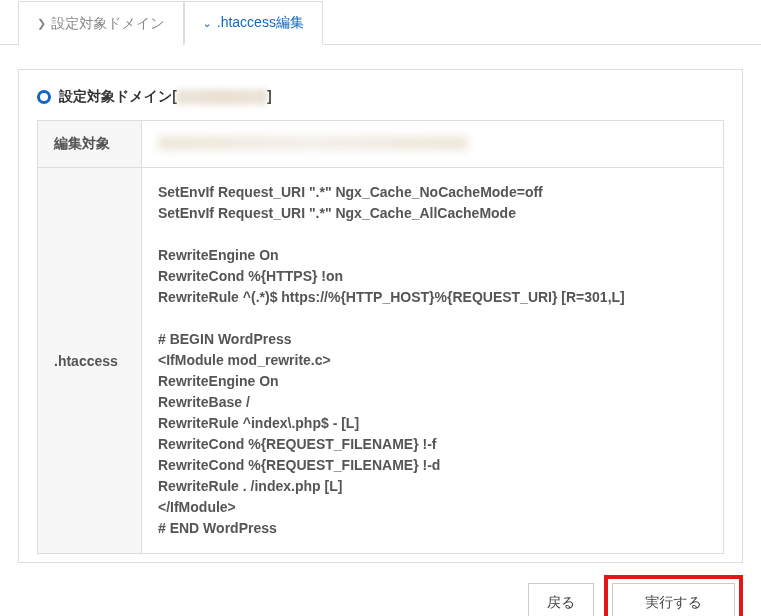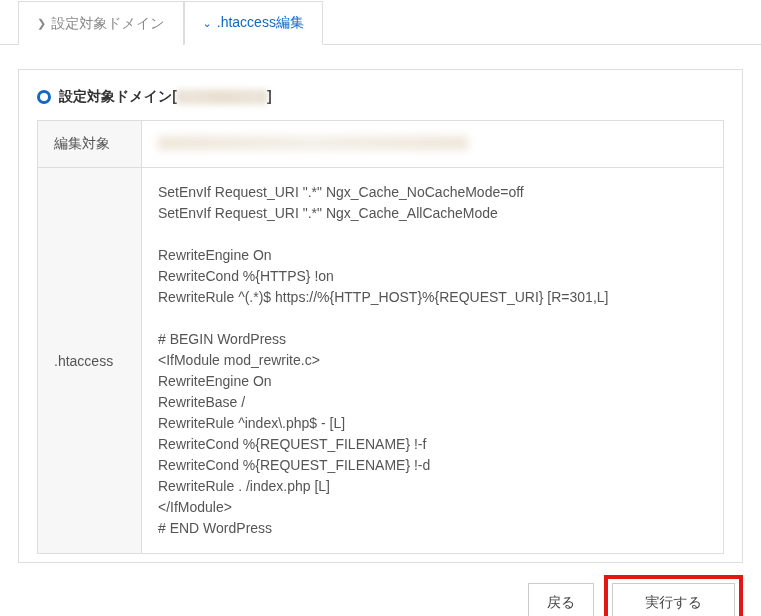--- a/index.html
+++ b/index.html
@@ -72,20 +72,21 @@
     }
     table.grid {
       width: 100%;
       border-collapse: collapse;
     }
     table.grid td {
       border: 1px solid #ddd;
       padding: 14px 16px;
       vertical-align: middle;
       font-size: 14px;
+      font-weight: bold;
     }
     table.grid td.label {
       width: 104px;
       background: #f7f7f7;
       color: #555;
       text-align: left;
     }
     .blur-line {
       display: inline-block;
       width: 310px;

